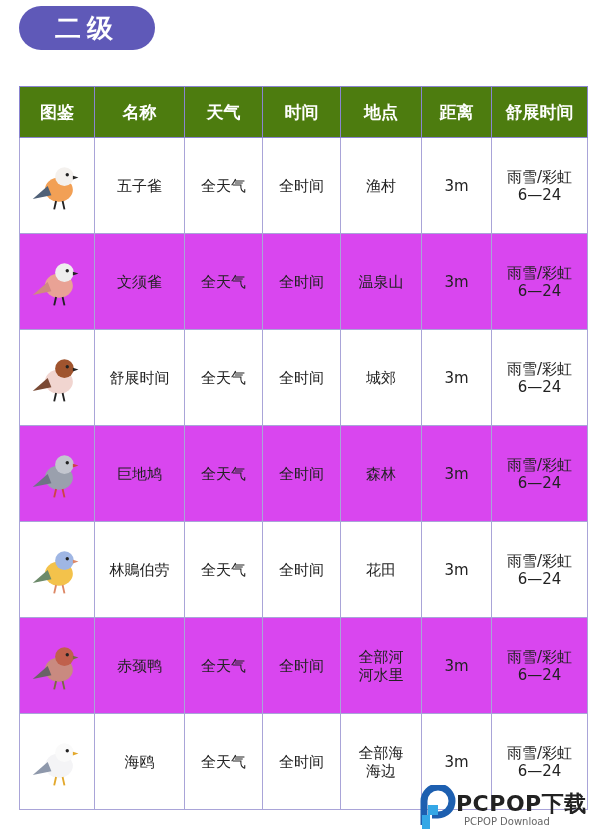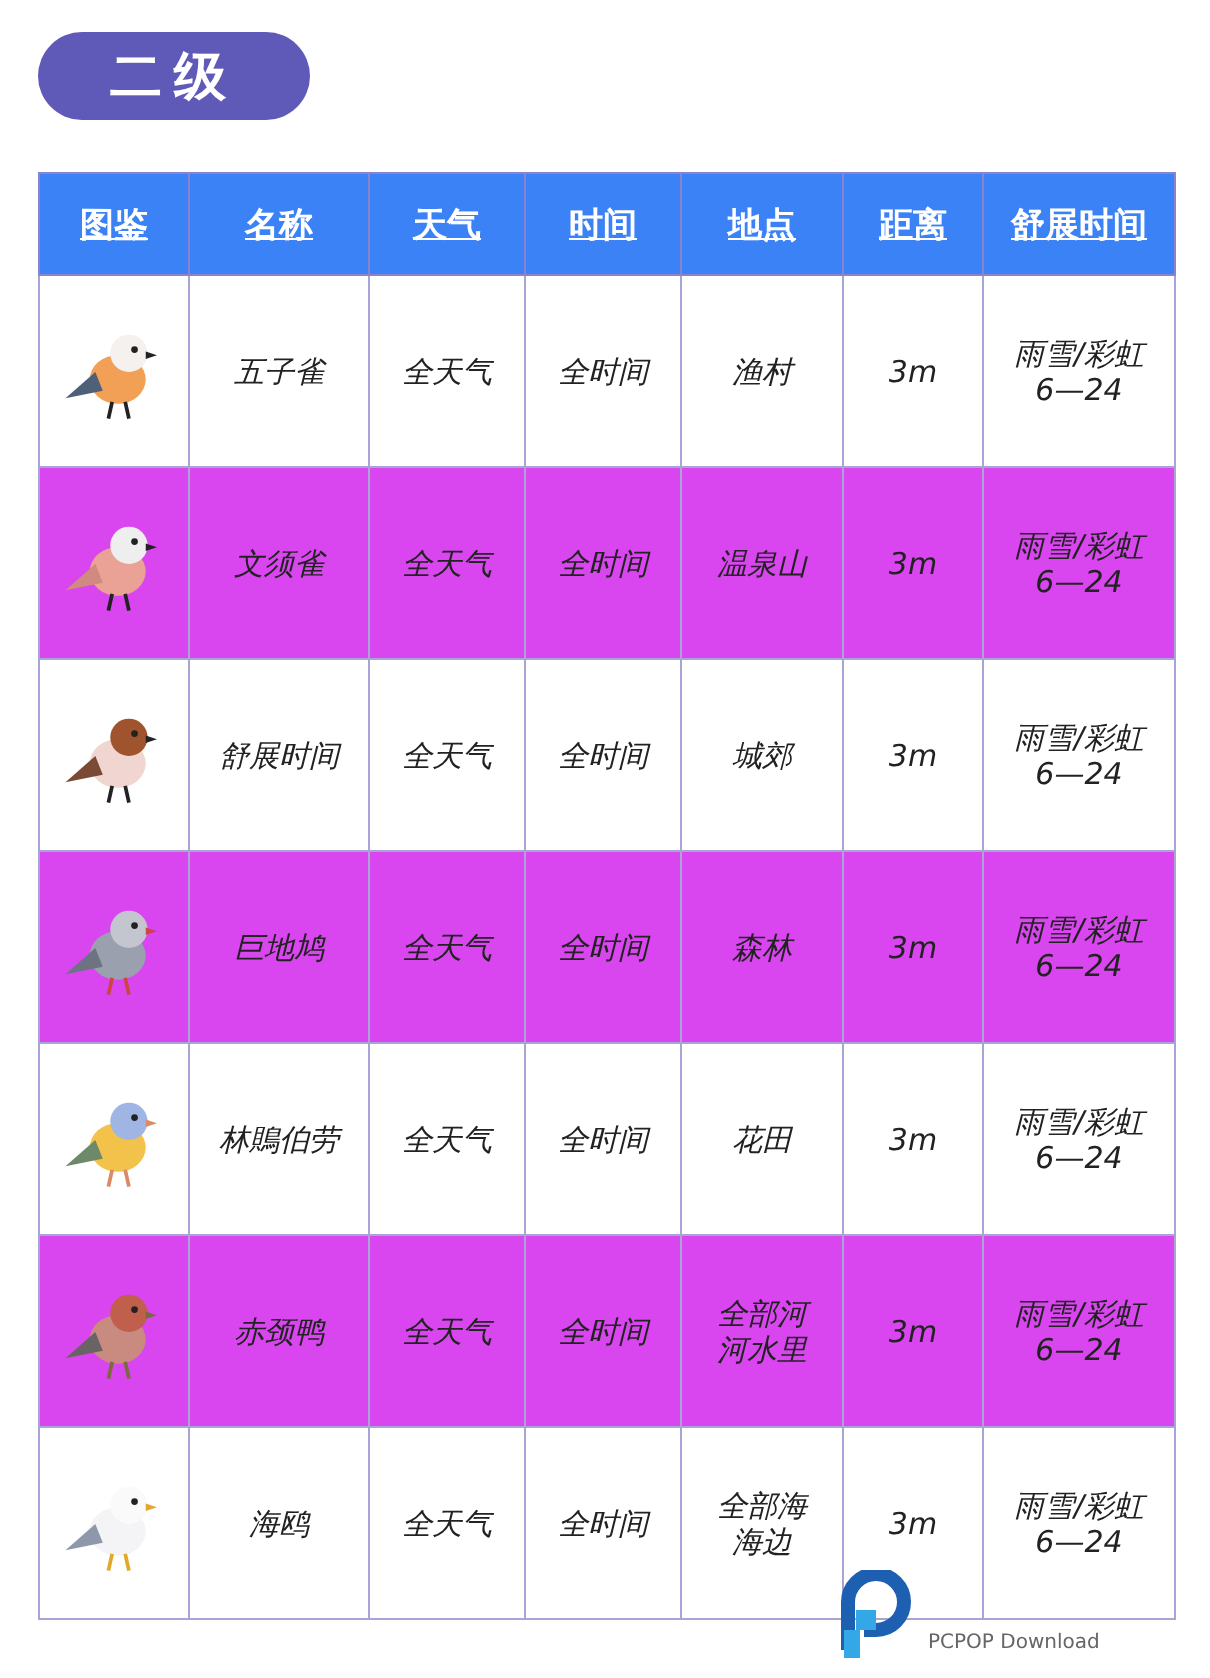--- a/index.html
+++ b/index.html
@@ -1,21 +1,21 @@
 <!DOCTYPE html>
 <html><head>
 <meta charset="utf-8">
 <style>
   html,body{margin:0;padding:0;background:#fff;}
   body{width:605px;height:839px;position:relative;overflow:hidden;font-family:"DejaVu Sans",sans-serif;}
-  .badge{position:absolute;left:19px;top:16px;width:136px;height:44px;border-radius:22px;background:#5f59b8;color:#fff;font-weight:bold;font-size:26px;display:flex;align-items:center;justify-content:center;letter-spacing:6px;}
+  .badge{position:absolute;left:19px;top:6px;width:136px;height:44px;border-radius:22px;background:#5f59b8;color:#fff;font-weight:bold;font-size:26px;display:flex;align-items:center;justify-content:center;letter-spacing:6px;}
   table{position:absolute;left:19px;top:86px;border-collapse:collapse;table-layout:fixed;}
   th,td{border:1.5px solid #a9a4d8;text-align:center;vertical-align:middle;padding:0;}
-  th{background:#3b82f6;color:#fff;font-weight:bold;font-size:17px;height:50px;border-color:#8a84d0;text-decoration:underline;}
-  td{font-size:15px;color:#222;height:95px;line-height:18px;font-style:italic;}
+  th{background:#4d7c0f;color:#fff;font-weight:bold;font-size:17px;height:50px;border-color:#8a84d0;}
+  td{font-size:15px;color:#222;height:95px;line-height:18px;}
   tr.alt td{background:#d946ef;}
   .bird{width:56px;height:56px;margin:0 auto;display:block;}
   .logo{position:absolute;left:420px;top:783px;width:185px;height:50px;}
   .logo .brand{position:absolute;left:36px;top:6px;font-weight:bold;font-size:22px;color:#222;letter-spacing:0.5px;}
   .logo .sub{position:absolute;left:44px;top:33px;font-size:10px;color:#666;}
 </style>
 </head>
 <body>
 
 <div class="badge">二级</div>
@@ -177,14 +177,15 @@
       </tr>
     </tbody>
 </table>
 
 <div class="logo">
   <svg width="36" height="46" viewBox="0 0 36 46" style="position:absolute;left:0;top:2px">
     <path d="M4 40 V16 A14 14 0 1 1 18 30 H12" fill="none" stroke="#1d5fb0" stroke-width="7"></path>
     <rect x="8" y="20" width="10" height="10" fill="#34a7e6"></rect>
     <rect x="2" y="30" width="8" height="14" fill="#34a7e6"></rect>
   </svg>
+  <span class="brand">PCPOP下载</span>
   <span class="sub">PCPOP Download</span>
 </div>
 
 </body></html>

